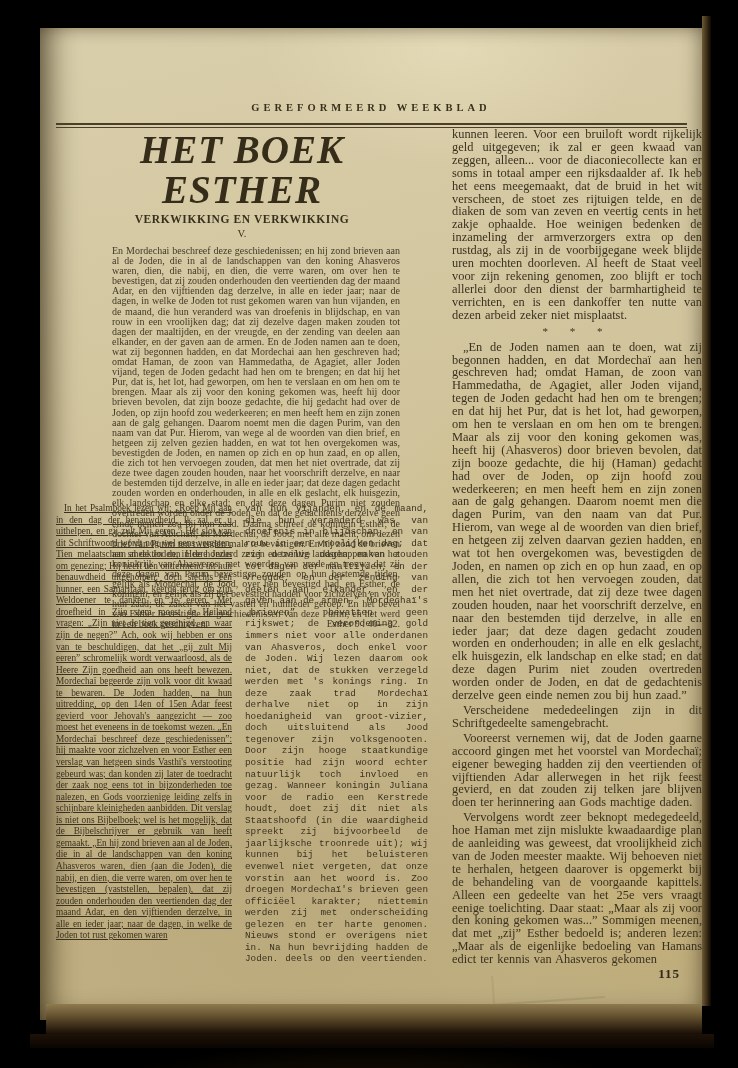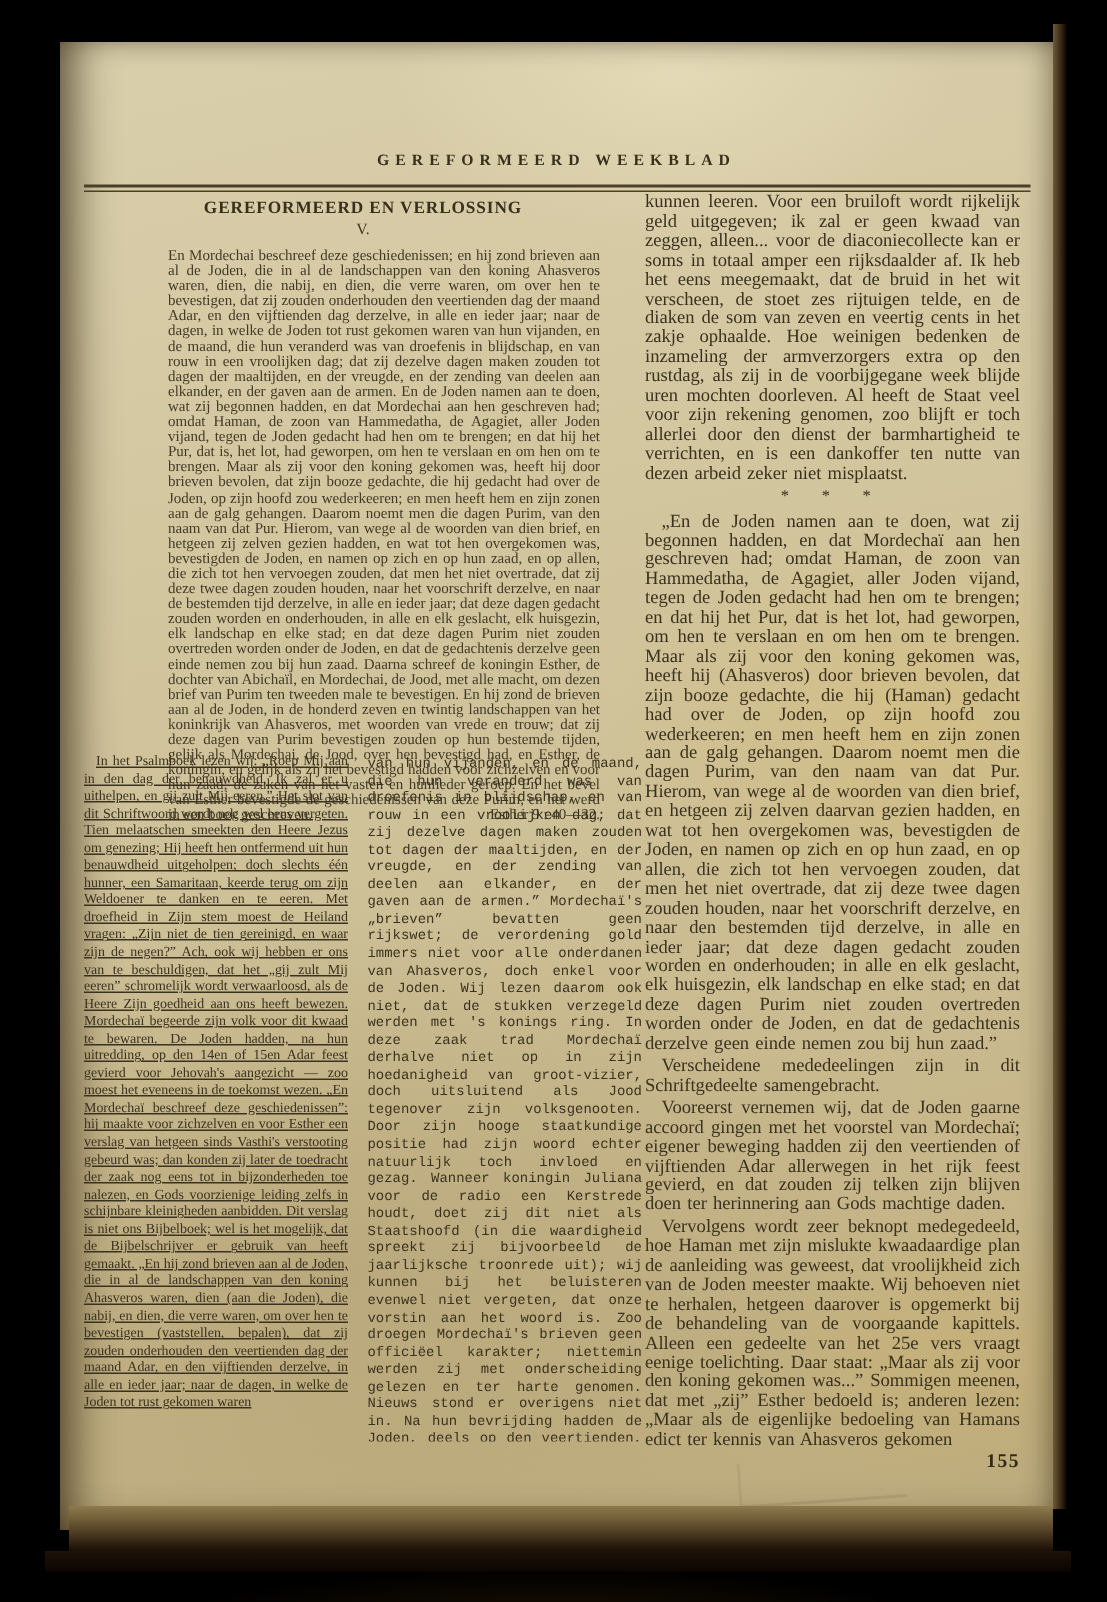--- a/index.html
+++ b/index.html
@@ -72,21 +72,21 @@
   .bodycol{
     font-size:9.3px;line-height:11.55px;text-align:justify;
     height:458px;overflow:hidden;color:#3a321f;
   }
   .col1{width:176px;text-indent:0;text-decoration:underline;}
   .col1 p{margin:0;text-indent:8px;}
   .col2{width:183px;font-family:Liberation Mono, monospace;}
   .col2 p{margin:0;}
   
   .col3{
-    position:absolute;left:390px;top:100px;width:250px;height:846px;overflow:hidden;
+    position:absolute;left:412px;top:100px;width:250px;height:846px;overflow:hidden;
     font-size:12.4px;line-height:12.9px;text-align:justify;word-spacing:1px;
     color:#3a321f;
   }
   .col3 p{margin:0 0 2px 0;}
   .col3 p.indent{text-indent:11px;}
   .sep{
     text-align:center;font-size:11px;letter-spacing:9px;line-height:14px;
     margin:2px 0 3px 0;color:#3a321f;
   }
   .pagenum{
@@ -105,21 +105,22 @@
 <body>
 
 <div class="stage">
 
   <div class="paper">
 
     <div class="masthead">GEREFORMEERD WEEKBLAD</div>
     <div class="head-rule"></div>
 
     <div class="left-region">
-      <h2 class="subtitle">GEREFORMEERD EN VERLOSSING</h2>
+      <h1 class="title">HET BOEK ESTHER</h1>
+      <h2 class="subtitle">VERKWIKKING EN VERKWIKKING</h2>
       <div class="section-no">V.</div>
 
       <div class="scripture">
         <span class="qtext">En Mordechai beschreef deze geschiedenissen; en hij zond brieven aan al de Joden, die in al de landschappen van den koning Ahasveros waren, dien, die nabij, en dien, die verre waren, om over hen te bevestigen, dat zij zouden onderhouden den veertienden dag der maand Adar, en den vijftienden dag derzelve, in alle en ieder jaar; naar de dagen, in welke de Joden tot rust gekomen waren van hun vijanden, en de maand, die hun veranderd was van droefenis in blijdschap, en van rouw in een vroolijken dag; dat zij dezelve dagen maken zouden tot dagen der maaltijden, en der vreugde, en der zending van deelen aan elkander, en der gaven aan de armen. En de Joden namen aan te doen, wat zij begonnen hadden, en dat Mordechai aan hen geschreven had; omdat Haman, de zoon van Hammedatha, de Agagiet, aller Joden vijand, tegen de Joden gedacht had hen om te brengen; en dat hij het Pur, dat is, het lot, had geworpen, om hen te verslaan en om hen om te brengen. Maar als zij voor den koning gekomen was, heeft hij door brieven bevolen, dat zijn booze gedachte, die hij gedacht had over de Joden, op zijn hoofd zou wederkeeren; en men heeft hem en zijn zonen aan de galg gehangen. Daarom noemt men die dagen Purim, van den naam van dat Pur. Hierom, van wege al de woorden van dien brief, en hetgeen zij zelven gezien hadden, en wat tot hen overgekomen was, bevestigden de Joden, en namen op zich en op hun zaad, en op allen, die zich tot hen vervoegen zouden, dat men het niet overtrade, dat zij deze twee dagen zouden houden, naar het voorschrift derzelve, en naar de bestemden tijd derzelve, in alle en ieder jaar; dat deze dagen gedacht zouden worden en onderhouden, in alle en elk geslacht, elk huisgezin, elk landschap en elke stad; en dat deze dagen Purim niet zouden overtreden worden onder de Joden, en dat de gedachtenis derzelve geen einde nemen zou bij hun zaad. Daarna schreef de koningin Esther, de dochter van Abichaïl, en Mordechai, de Jood, met alle macht, om dezen brief van Purim ten tweeden male te bevestigen. En hij zond de brieven aan al de Joden, in de honderd zeven en twintig landschappen van het koninkrijk van Ahasveros, met woorden van vrede en trouw; dat zij deze dagen van Purim bevestigen zouden op hun bestemde tijden, gelijk als Mordechai, de Jood, over hen bevestigd had, en Esther, de koningin, en gelijk als zij het bevestigd hadden voor zichzelven en voor hun zaad; de zaken van het vasten en hunlieder geroep. En het bevel van Esther bevestigde de geschiedenissen van deze Purim, en het werd in een boek geschreven.</span>
         <span class="attrib">Esther 9 : 40—32.</span>
       </div>
     </div>
 
     <div class="cols">
       <div class="bodycol col1">
@@ -128,24 +129,24 @@
       <div class="bodycol col2">
         <p>van hun vijanden, en de maand, die hun veranderd was van droefenis in blijdschap, en van rouw in een vroolijken dag; dat zij dezelve dagen maken zouden tot dagen der maaltijden, en der vreugde, en der zending van deelen aan elkander, en der gaven aan de armen.” Mordechaï's „brieven” bevatten geen rijkswet; de verordening gold immers niet voor alle onderdanen van Ahasveros, doch enkel voor de Joden. Wij lezen daarom ook niet, dat de stukken verzegeld werden met 's konings ring. In deze zaak trad Mordechaï derhalve niet op in zijn hoedanigheid van groot-vizier, doch uitsluitend als Jood tegenover zijn volksgenooten. Door zijn hooge staatkundige positie had zijn woord echter natuurlijk toch invloed en gezag. Wanneer koningin Juliana voor de radio een Kerstrede houdt, doet zij dit niet als Staatshoofd (in die waardigheid spreekt zij bijvoorbeeld de jaarlijksche troonrede uit); wij kunnen bij het beluisteren evenwel niet vergeten, dat onze vorstin aan het woord is. Zoo droegen Mordechaï's brieven geen officiëel karakter; niettemin werden zij met onderscheiding gelezen en ter harte genomen. Nieuws stond er overigens niet in. Na hun bevrijding hadden de Joden, deels op den veertienden, deels op den vijftienden Adar feest gevierd; en nu werden zij aangespoord telken jare de gedachtenis van Jehovah's genadige verlossing te vieren. Zij zouden van geslacht op geslacht alsdan vreugde bedrijven, maaltijden aanrichten, geschenken sturen aan elkaar, en gaven afzonderen voor de armen. Over dit laatste hebben wij nog niet gehoord. Mordechaï had kennelijk hart voor de behoeftigen; ook in hun woningen moest het blijde toegaan. Daar zijn er onder ons, die nog wat van Mordechaï</p>
       </div>
     </div>
 
     <div class="col3">
       <p>kunnen leeren. Voor een bruiloft wordt rijkelijk geld uitgegeven; ik zal er geen kwaad van zeggen, alleen... voor de diaconiecollecte kan er soms in totaal amper een rijksdaalder af. Ik heb het eens meegemaakt, dat de bruid in het wit verscheen, de stoet zes rijtuigen telde, en de diaken de som van zeven en veertig cents in het zakje ophaalde. Hoe weinigen bedenken de inzameling der armverzorgers extra op den rustdag, als zij in de voorbijgegane week blijde uren mochten doorleven. Al heeft de Staat veel voor zijn rekening genomen, zoo blijft er toch allerlei door den dienst der barmhartigheid te verrichten, en is een dankoffer ten nutte van dezen arbeid zeker niet misplaatst.</p>
       <div class="sep">* * *</div>
       <p class="indent">„En de Joden namen aan te doen, wat zij begonnen hadden, en dat Mordechaï aan hen geschreven had; omdat Haman, de zoon van Hammedatha, de Agagiet, aller Joden vijand, tegen de Joden gedacht had hen om te brengen; en dat hij het Pur, dat is het lot, had geworpen, om hen te verslaan en om hen om te brengen. Maar als zij voor den koning gekomen was, heeft hij (Ahasveros) door brieven bevolen, dat zijn booze gedachte, die hij (Haman) gedacht had over de Joden, op zijn hoofd zou wederkeeren; en men heeft hem en zijn zonen aan de galg gehangen. Daarom noemt men die dagen Purim, van den naam van dat Pur. Hierom, van wege al de woorden van dien brief, en hetgeen zij zelven daarvan gezien hadden, en wat tot hen overgekomen was, bevestigden de Joden, en namen op zich en op hun zaad, en op allen, die zich tot hen vervoegen zouden, dat men het niet overtrade, dat zij deze twee dagen zouden houden, naar het voorschrift derzelve, en naar den bestemden tijd derzelve, in alle en ieder jaar; dat deze dagen gedacht zouden worden en onderhouden; in alle en elk geslacht, elk huisgezin, elk landschap en elke stad; en dat deze dagen Purim niet zouden overtreden worden onder de Joden, en dat de gedachtenis derzelve geen einde nemen zou bij hun zaad.”</p>
       <p class="indent">Verscheidene mededeelingen zijn in dit Schriftgedeelte samengebracht.</p>
-      <p class="indent">Vooreerst vernemen wij, dat de Joden gaarne accoord gingen met het voorstel van Mordechaï; eigener beweging hadden zij den veertienden of vijftienden Adar allerwegen in het rijk feest gevierd, en dat zouden zij telken zijn blijven doen ter herinnering aan Gods machtige daden.</p>
+      <p class="indent">Vooreerst vernemen wij, dat de Joden gaarne accoord gingen met het voorstel van Mordechaï; eigener beweging hadden zij den veertienden of vijftienden Adar allerwegen in het rijk feest gevierd, en dat zouden zij telken jare blijven doen ter herinnering aan Gods machtige daden.</p>
       <p class="indent">Vervolgens wordt zeer beknopt medegedeeld, hoe Haman met zijn mislukte kwaadaardige plan de aanleiding was geweest, dat vroolijkheid zich van de Joden meester maakte. Wij behoeven niet te herhalen, hetgeen daarover is opgemerkt bij de behandeling van de voorgaande kapittels. Alleen een gedeelte van het 25e vers vraagt eenige toelichting. Daar staat: „Maar als zij voor den koning gekomen was...” Sommigen meenen, dat met „zij” Esther bedoeld is; anderen lezen: „Maar als de eigenlijke bedoeling van Hamans edict ter kennis van Ahasveros gekomen</p>
     </div>
 
-    <div class="pagenum">155</div>
+    <div class="pagenum">115</div>
     <div class="scribble"></div>
   </div>
 
   <div class="book-edge-bottom"></div>
   <div class="book-cover-strip"></div>
   <div class="book-edge-right"></div>
 </div>
 
 </body></html>

